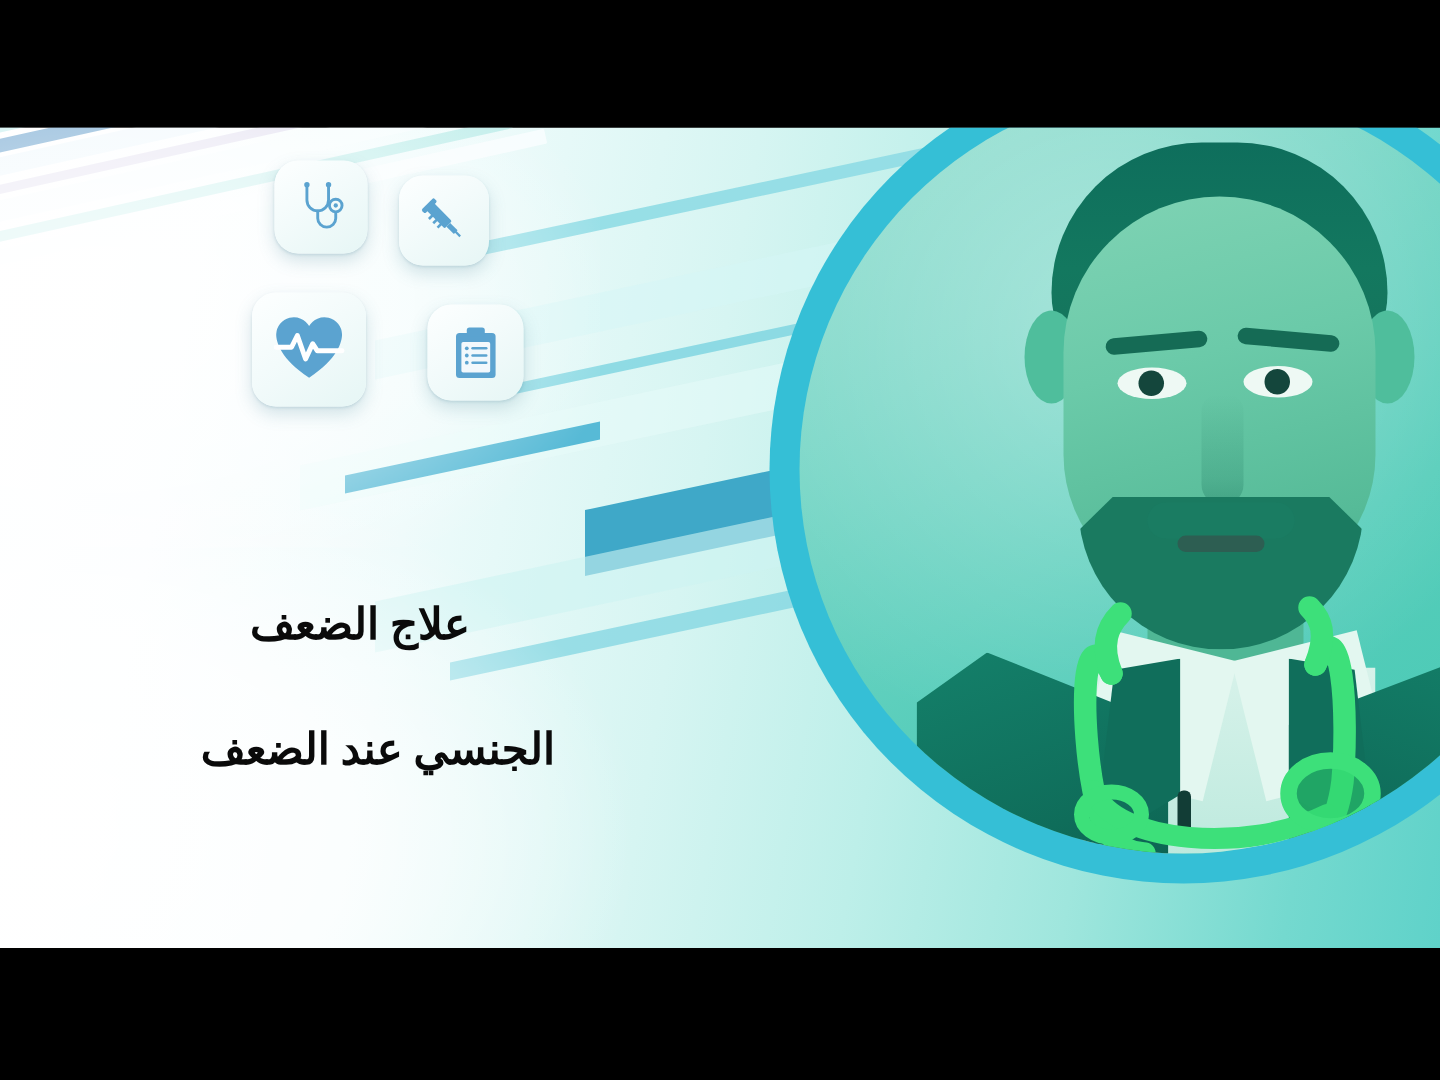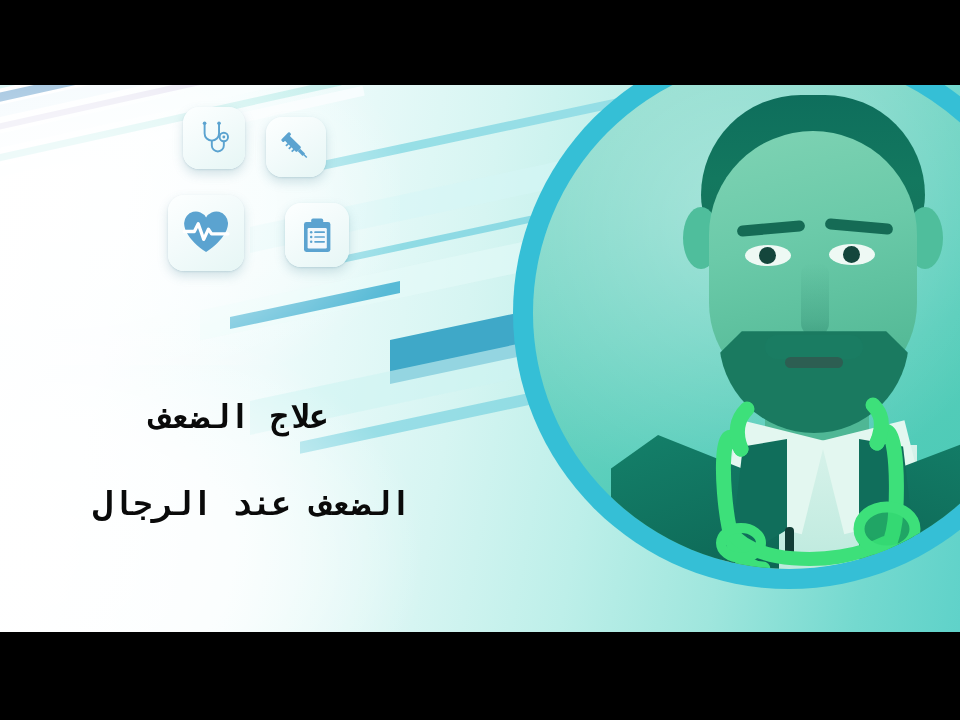--- a/index.html
+++ b/index.html
@@ -128,22 +128,22 @@
 
   
   .steth{position:absolute;left:0;top:0;width:100%;height:100%;z-index:14;pointer-events:none;}
 
   
   .title-wrap{
     position:absolute;z-index:20;left:60px;top:318px;width:360px;
     direction:rtl;text-align:center;
   }
   .title-line{
-    font-family:Liberation Mono, monospace;
-    font-weight:700;color:#0a0a0a;font-size:33px;line-height:1.0;
+    font-family:Liberation Serif, serif;
+    font-weight:700;color:#0a0a0a;font-size:29px;line-height:1.0;
     letter-spacing:0px;white-space:nowrap;
   }
   .title-line.l1{margin-bottom:54px;}
   .title-line.l2{margin-right:-24px;}
 </style>
 </head>
 <body>
 
 <div id="stage">
 
@@ -266,21 +266,21 @@
       <circle cx="22" cy="43" r="2.1"></circle>
                 <rect x="27" y="41.6" width="18" height="2.8" rx="1.4"></rect>
     </g>
   </svg>
           </span>
         </div>
       </div>
 
     <div class="title-wrap">
       <div class="title-line l1">علاج الضعف</div>
-      <div class="title-line l2">الضعف عند الرجال</div>
+      <div class="title-line l2">الجنسي عند الضعف</div>
     </div>
 
   </div>
 
   <div class="letterbox top"></div>
   <div class="letterbox bottom"></div>
 
 </div>
 
 </body></html>

